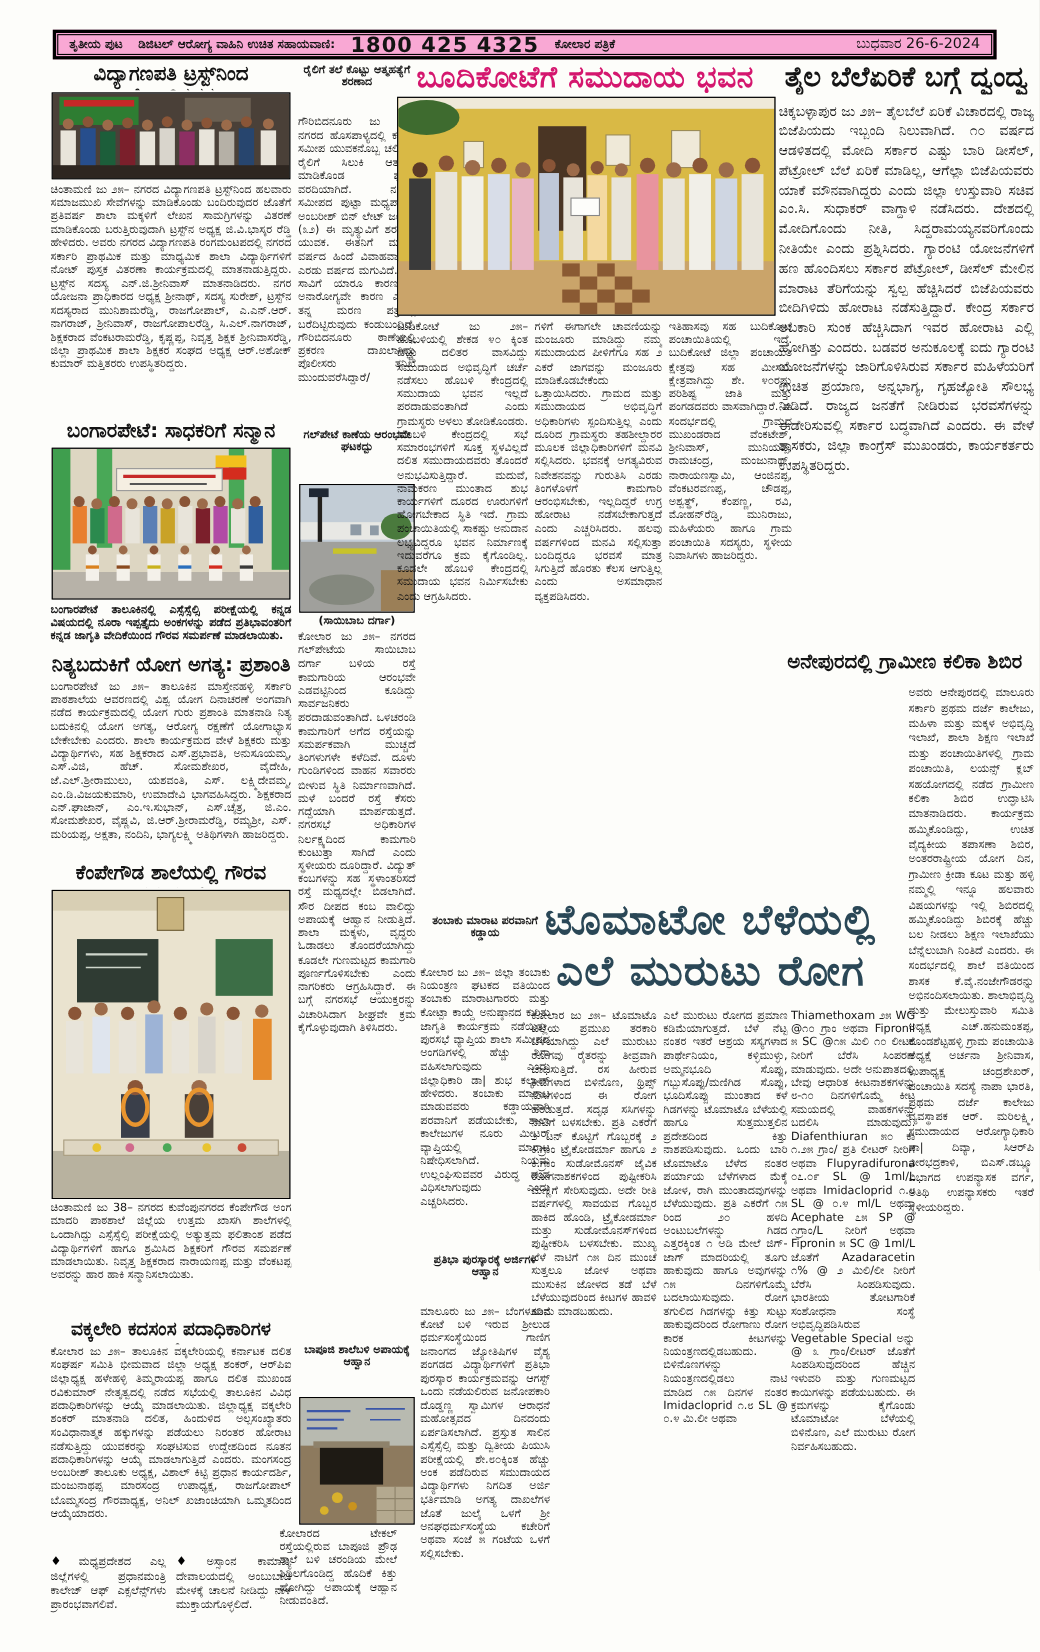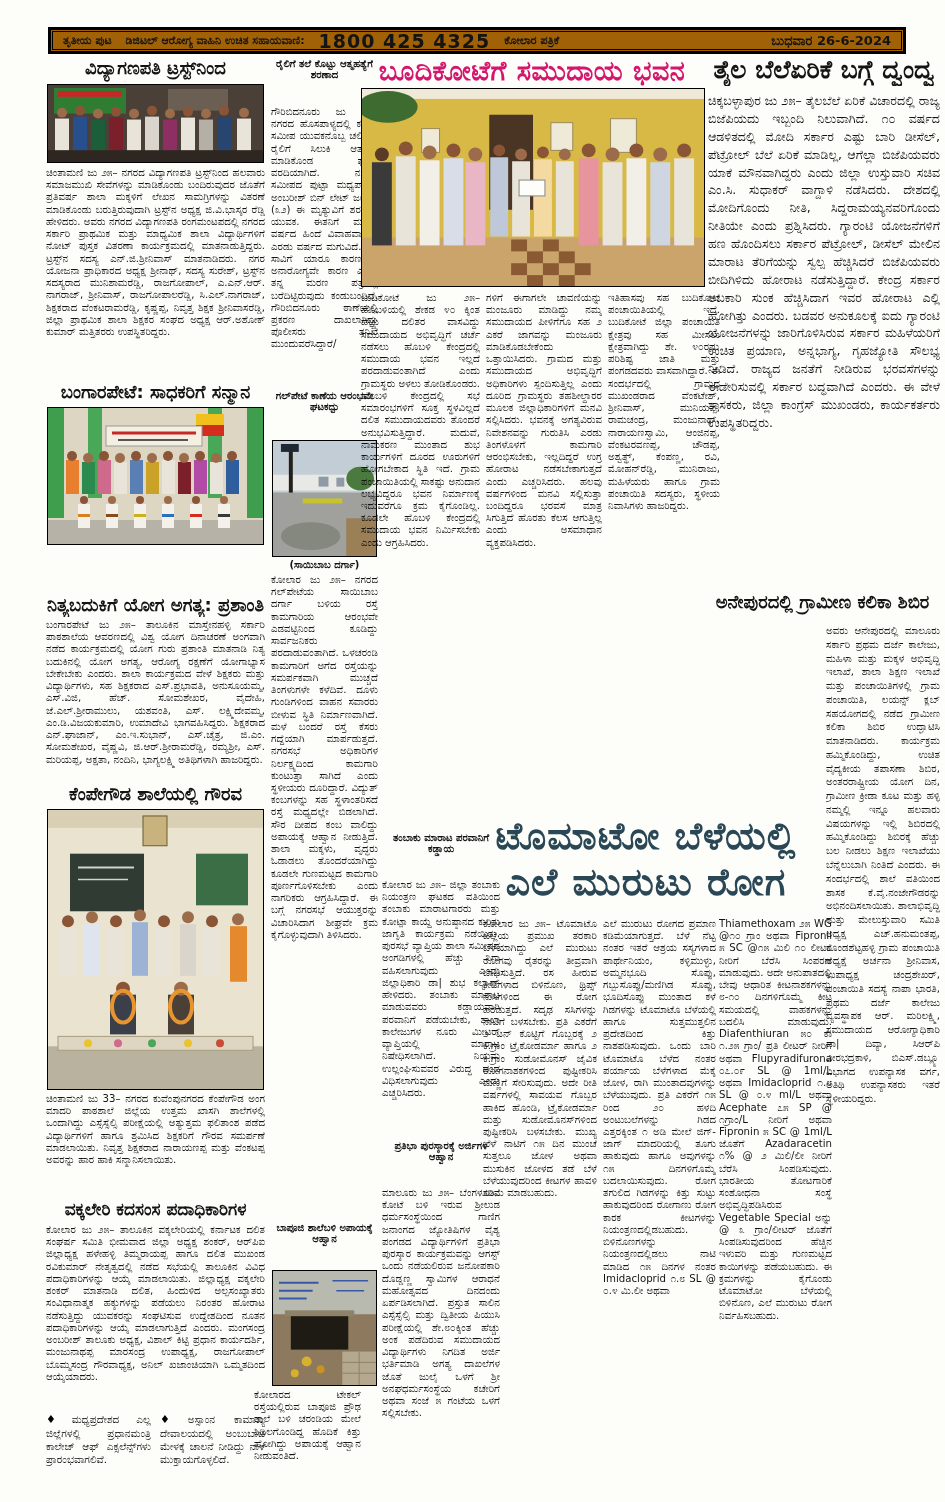--- a/index.html
+++ b/index.html
@@ -1,24 +1,24 @@
 <!DOCTYPE html>
 <html><head>
 <meta charset="utf-8">
 <style>
   html,body{margin:0;padding:0;background:#e9e7e2;}
   #page{position:relative;width:945px;height:1502px;background:#fdfdfa;margin:0 auto;
         font-family:"DejaVu Sans","Liberation Sans",sans-serif;color:#141414;overflow:hidden;}
   .abs{position:absolute;box-sizing:border-box;}
-  .masthead-outer{border:3px solid #000;padding:1px;background:#a16207;}
+  .masthead-outer{border:3px solid #000;padding:1px;background:#f9a8d4;}
   .masthead-inner{border:1px solid #000;height:100%;display:flex;align-items:center;
         box-sizing:border-box;padding:0 10px;gap:14px;}
   .mh-txt{font-weight:bold;font-size:11px;white-space:nowrap;}
   .mh-num{font-weight:bold;font-size:19px;letter-spacing:1px;white-space:nowrap;}
-  .mh-date{font-weight:bold;font-size:13px;margin-left:auto;white-space:nowrap;}
+  .mh-date{font-weight:normal;font-size:13px;margin-left:auto;white-space:nowrap;}
   .hl{font-weight:bold;text-align:center;line-height:1.12;overflow:hidden;}
   .hl-1col{font-size:18px;}
   .hl-narrow{font-size:10px;}
   .hl-magenta{font-size:27px;color:#d4166e;letter-spacing:.5px;}
   .hl-right{font-size:25px;}
   .hl-big{font-size:38px;color:#2a4756;line-height:1.2;letter-spacing:1px;}
   .bodytxt{font-size:10.2px;line-height:1.2;text-align:justify;overflow:hidden;
         word-break:break-word;}
   .bodytxt-lg{font-size:12.6px;line-height:1.42;text-align:justify;overflow:hidden;}
   .cap{font-size:10.2px;line-height:1.2;font-weight:bold;text-align:justify;overflow:hidden;}
@@ -136,20 +136,21 @@
         <rect x="142" y="96" width="12" height="24" fill="#f4f1ea"></rect>
           <circle cx="148" cy="92" r="4" fill="#8a5537"></circle>
           <rect x="142" y="106" width="12" height="3" fill="#d42c1e"></rect>
         <rect x="170" y="96" width="12" height="24" fill="#f4f1ea"></rect>
           <circle cx="176" cy="92" r="4" fill="#9c6b4a"></circle>
           <rect x="170" y="106" width="12" height="3" fill="#3a3a3a"></rect>
       </g>
     </svg>
   </div>
 
+  <div class="abs cap" style="left:46px;top:549px;width:219px;height:44px;">ಬಂಗಾರಪೇಟೆ ತಾಲೂಕಿನಲ್ಲಿ ಎಸ್ಸೆಸ್ಸೆಲ್ಸಿ ಪರೀಕ್ಷೆಯಲ್ಲಿ ಕನ್ನಡ ವಿಷಯದಲ್ಲಿ ನೂರಾ ಇಪ್ಪತ್ತೈದು ಅಂಕಗಳನ್ನು ಪಡೆದ ಪ್ರತಿಭಾವಂತರಿಗೆ ಕನ್ನಡ ಜಾಗೃತಿ ವೇದಿಕೆಯಿಂದ ಗೌರವ ಸಮರ್ಪಣೆ ಮಾಡಲಾಯಿತು.</div>
 
   <div class="abs hl hl-1col" style="left:46px;top:595px;width:219px;height:22px;">ನಿತ್ಯಬದುಕಿಗೆ ಯೋಗ ಅಗತ್ಯ: ಪ್ರಶಾಂತಿ</div>
   <div class="abs bodytxt" style="left:46px;top:619px;width:219px;height:163px;">ಬಂಗಾರಪೇಟೆ ಜು ೨೫– ತಾಲೂಕಿನ ಮಾಸ್ತೇನಹಳ್ಳಿ ಸರ್ಕಾರಿ ಪಾಠಶಾಲೆಯ ಆವರಣದಲ್ಲಿ ವಿಶ್ವ ಯೋಗ ದಿನಾಚರಣೆ ಅಂಗವಾಗಿ ನಡೆದ ಕಾರ್ಯಕ್ರಮದಲ್ಲಿ ಯೋಗ ಗುರು ಪ್ರಶಾಂತಿ ಮಾತನಾಡಿ ನಿತ್ಯ ಬದುಕಿನಲ್ಲಿ ಯೋಗ ಅಗತ್ಯ, ಆರೋಗ್ಯ ರಕ್ಷಣೆಗೆ ಯೋಗಾಭ್ಯಾಸ ಬೇಕೇಬೇಕು ಎಂದರು. ಶಾಲಾ ಕಾರ್ಯಕ್ರಮದ ವೇಳೆ ಶಿಕ್ಷಕರು ಮತ್ತು ವಿದ್ಯಾರ್ಥಿಗಳು, ಸಹ ಶಿಕ್ಷಕರಾದ ಎಸ್.ಪ್ರಭಾವತಿ, ಅನುಸೂಯಮ್ಮ, ಎಸ್.ವಿಜಿ, ಹೆಚ್. ಸೋಮಶೇಖರ, ವೈದೇಹಿ, ಜೆ.ಎಲ್.ಶ್ರೀರಾಮುಲು, ಯಶವಂತಿ, ಎಸ್. ಲಕ್ಷ್ಮಿದೇವಮ್ಮ, ಎಂ.ಡಿ.ವಿಜಯಕುಮಾರಿ, ಉಮಾದೇವಿ ಭಾಗವಹಿಸಿದ್ದರು. ಶಿಕ್ಷಕರಾದ ಎನ್.ಘಾಜಾನ್, ಎಂ.ಇ.ಸುಭಾನ್, ಎಸ್.ಚೈತ್ರ, ಜಿ.ಎಂ. ಸೋಮಶೇಖರ, ವೈಷ್ಣವಿ, ಜಿ.ಆರ್.ಶ್ರೀರಾಮರೆಡ್ಡಿ, ರಮ್ಯಶ್ರೀ, ಎಸ್. ಮರಿಯಪ್ಪ, ಅಕ್ಷತಾ, ನಂದಿನಿ, ಭಾಗ್ಯಲಕ್ಷ್ಮಿ ಅತಿಥಿಗಳಾಗಿ ಹಾಜರಿದ್ದರು.</div>
 
   <div class="abs hl hl-1col" style="left:46px;top:784px;width:219px;height:23px;">ಕೆಂಪೇಗೌಡ ಶಾಲೆಯಲ್ಲಿ ಗೌರವ ಸಮರ್ಪಣೆ</div>
 
   <div class="abs photo" style="left:47px;top:809px;width:217px;height:281px;">
     <svg viewBox="0 0 215 281" preserveAspectRatio="none">
       <rect width="215" height="281" fill="#eae3cf"></rect>
       <rect y="0" width="215" height="18" fill="#d8cfb4"></rect>
@@ -187,21 +188,21 @@
       </g>
       <rect x="10" y="228" width="195" height="14" fill="#ded6c2" stroke="#a89c7e"></rect>
       <circle cx="40" cy="235" r="4" fill="#e8c430"></circle>
         <circle cx="70" cy="235" r="4" fill="#d06a8c"></circle>
         <circle cx="104" cy="235" r="4" fill="#49a857"></circle>
         <circle cx="140" cy="235" r="4" fill="#e8c430"></circle>
         <circle cx="172" cy="235" r="4" fill="#c94a37"></circle>
     </svg>
   </div>
 
-  <div class="abs bodytxt" style="left:46px;top:1093px;width:219px;height:104px;">ಚಿಂತಾಮಣಿ ಜು 33– ನಗರದ ಕುವೆಂಪುನಗರದ ಕೆಂಪೇಗೌಡ ಅಂಗ ಮಾದರಿ ಪಾಠಶಾಲೆ ಜಿಲ್ಲೆಯ ಉತ್ತಮ ಖಾಸಗಿ ಶಾಲೆಗಳಲ್ಲಿ ಒಂದಾಗಿದ್ದು ಎಸ್ಸೆಸ್ಸೆಲ್ಸಿ ಪರೀಕ್ಷೆಯಲ್ಲಿ ಅತ್ಯುತ್ತಮ ಫಲಿತಾಂಶ ಪಡೆದ ವಿದ್ಯಾರ್ಥಿಗಳಿಗೆ ಹಾಗೂ ಶ್ರಮಿಸಿದ ಶಿಕ್ಷಕರಿಗೆ ಗೌರವ ಸಮರ್ಪಣೆ ಮಾಡಲಾಯಿತು. ನಿವೃತ್ತ ಶಿಕ್ಷಕರಾದ ನಾರಾಯಣಪ್ಪ ಮತ್ತು ವೆಂಕಟಪ್ಪ ಅವರನ್ನು ಹಾರ ಹಾಕಿ ಸನ್ಮಾನಿಸಲಾಯಿತು.</div>
+  <div class="abs bodytxt" style="left:46px;top:1093px;width:219px;height:104px;">ಚಿಂತಾಮಣಿ ಜು 38– ನಗರದ ಕುವೆಂಪುನಗರದ ಕೆಂಪೇಗೌಡ ಅಂಗ ಮಾದರಿ ಪಾಠಶಾಲೆ ಜಿಲ್ಲೆಯ ಉತ್ತಮ ಖಾಸಗಿ ಶಾಲೆಗಳಲ್ಲಿ ಒಂದಾಗಿದ್ದು ಎಸ್ಸೆಸ್ಸೆಲ್ಸಿ ಪರೀಕ್ಷೆಯಲ್ಲಿ ಅತ್ಯುತ್ತಮ ಫಲಿತಾಂಶ ಪಡೆದ ವಿದ್ಯಾರ್ಥಿಗಳಿಗೆ ಹಾಗೂ ಶ್ರಮಿಸಿದ ಶಿಕ್ಷಕರಿಗೆ ಗೌರವ ಸಮರ್ಪಣೆ ಮಾಡಲಾಯಿತು. ನಿವೃತ್ತ ಶಿಕ್ಷಕರಾದ ನಾರಾಯಣಪ್ಪ ಮತ್ತು ವೆಂಕಟಪ್ಪ ಅವರನ್ನು ಹಾರ ಹಾಕಿ ಸನ್ಮಾನಿಸಲಾಯಿತು.</div>
 
   <div class="abs hl hl-1col" style="font-size:17px;left:46px;top:1200px;width:219px;height:22px;">ವಕ್ಕಲೇರಿ ಕದಸಂಸ ಪದಾಧಿಕಾರಿಗಳ ಆಯ್ಕೆ</div>
   <div class="abs bodytxt" style="left:46px;top:1224px;width:219px;height:187px;">ಕೋಲಾರ ಜು ೨೫– ತಾಲೂಕಿನ ವಕ್ಕಲೇರಿಯಲ್ಲಿ ಕರ್ನಾಟಕ ದಲಿತ ಸಂಘರ್ಷ ಸಮಿತಿ ಭೀಮವಾದ ಜಿಲ್ಲಾ ಅಧ್ಯಕ್ಷ ಶಂಕರ್, ಆರ್‌ಪಿಐ ಜಿಲ್ಲಾಧ್ಯಕ್ಷ ಹಳೇಹಳ್ಳಿ ತಿಮ್ಮರಾಯಪ್ಪ ಹಾಗೂ ದಲಿತ ಮುಖಂಡ ರವಿಕುಮಾರ್ ನೇತೃತ್ವದಲ್ಲಿ ನಡೆದ ಸಭೆಯಲ್ಲಿ ತಾಲೂಕಿನ ವಿವಿಧ ಪದಾಧಿಕಾರಿಗಳನ್ನು ಆಯ್ಕೆ ಮಾಡಲಾಯಿತು. ಜಿಲ್ಲಾಧ್ಯಕ್ಷ ವಕ್ಕಲೇರಿ ಶಂಕರ್ ಮಾತನಾಡಿ ದಲಿತ, ಹಿಂದುಳಿದ ಅಲ್ಪಸಂಖ್ಯಾತರು ಸಂವಿಧಾನಾತ್ಮಕ ಹಕ್ಕುಗಳನ್ನು ಪಡೆಯಲು ನಿರಂತರ ಹೋರಾಟ ನಡೆಸುತ್ತಿದ್ದು ಯುವಕರನ್ನು ಸಂಘಟಿಸುವ ಉದ್ದೇಶದಿಂದ ನೂತನ ಪದಾಧಿಕಾರಿಗಳನ್ನು ಆಯ್ಕೆ ಮಾಡಲಾಗುತ್ತಿದೆ ಎಂದರು. ಮಂಗಸಂದ್ರ ಅಂಬರೀಶ್ ತಾಲೂಕು ಅಧ್ಯಕ್ಷ, ವಿಶಾಲ್ ಕಿಟ್ಟಿ ಪ್ರಧಾನ ಕಾರ್ಯದರ್ಶಿ, ಮಂಜುನಾಥಪ್ಪ ಮಾರಸಂದ್ರ ಉಪಾಧ್ಯಕ್ಷ, ರಾಜಗೋಪಾಲ್ ಬೊಮ್ಮಸಂದ್ರ ಗೌರವಾಧ್ಯಕ್ಷ, ಅನಿಲ್ ಖಜಾಂಚಿಯಾಗಿ ಒಮ್ಮತದಿಂದ ಆಯ್ಕೆಯಾದರು.</div>
 
   <div class="abs brief" style="left:160px;top:1413px;width:105px;height:86px;">
     <span class="diamond">♦</span><span>ಅಸ್ಸಾಂನ ಕಾಮಾಖ್ಯ ದೇವಾಲಯದಲ್ಲಿ ಅಂಬುಬಾಚಿ ಮೇಳಕ್ಕೆ ಚಾಲನೆ ನೀಡಿದ್ದು ನಾಳೆ ಮುಕ್ತಾಯಗೊಳ್ಳಲಿದೆ.</span>
   </div>
   <div class="abs brief" style="left:46px;top:1413px;width:105px;height:86px;">
     <span class="diamond">♦</span><span>ಮಧ್ಯಪ್ರದೇಶದ ಎಲ್ಲ ಜಿಲ್ಲೆಗಳಲ್ಲಿ ಪ್ರಧಾನಮಂತ್ರಿ ಕಾಲೇಜ್ ಆಫ್ ಎಕ್ಸಲೆನ್ಸ್‌ಗಳು ಪ್ರಾರಂಭವಾಗಲಿವೆ.</span>
   </div>

